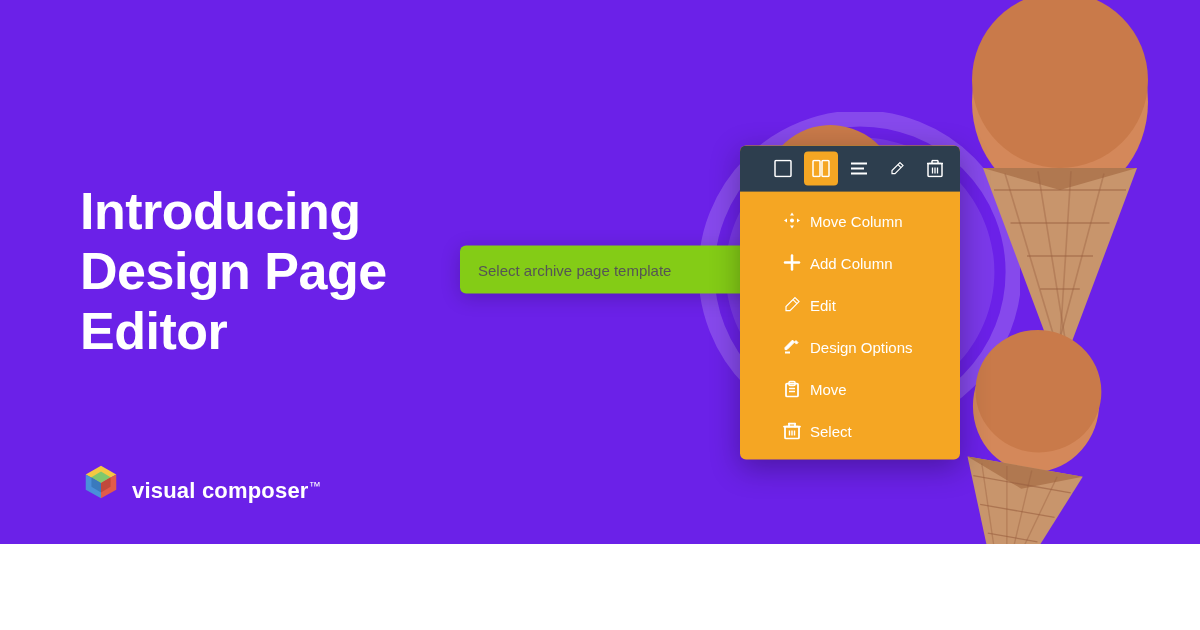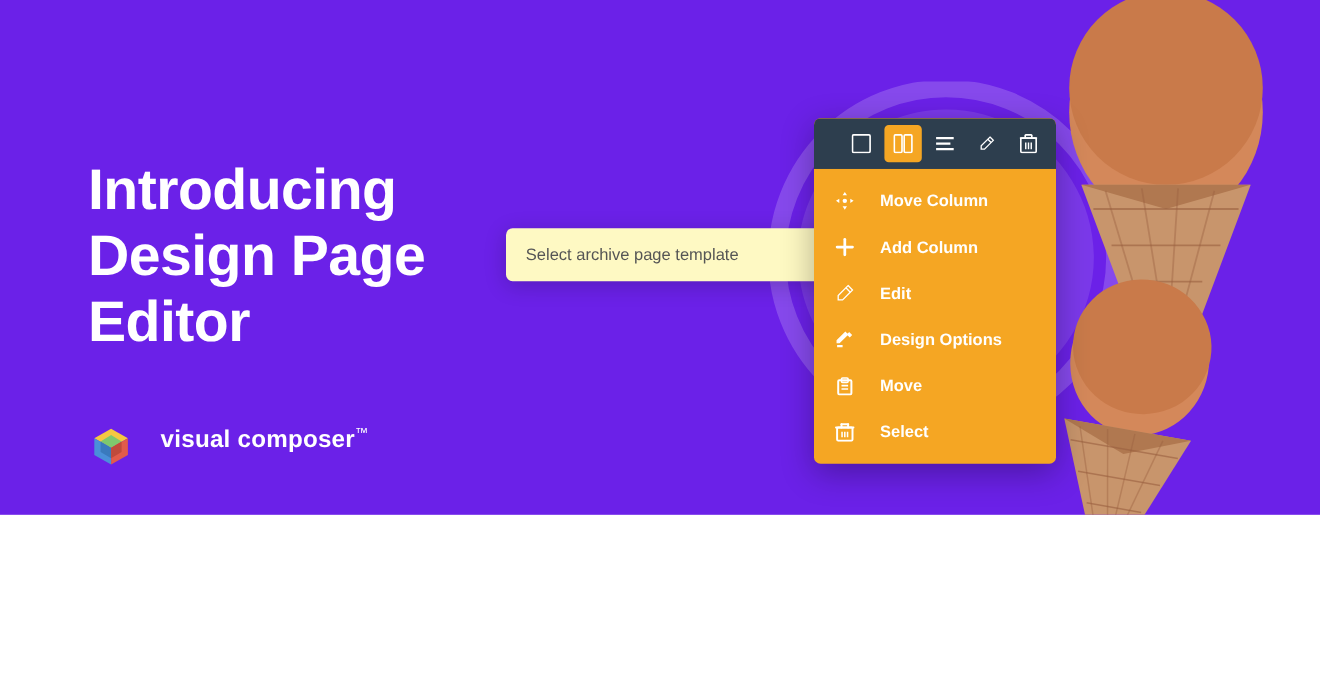--- a/index.html
+++ b/index.html
@@ -6,21 +6,21 @@
 
     body {
       width: 1200px;
       height: 630px;
       overflow: hidden;
       font-family: 'Arial', sans-serif;
     }
 
     #app {
       width: 1200px;
-      height: 468px;
+      height: 544px;
       background: #6B21E8;
       position: relative;
       overflow: hidden;
     }
 
     
     .wp-watermark {
       position: absolute;
       right: 180px;
       top: 50%;
@@ -45,22 +45,22 @@
       line-height: 1.15;
       letter-spacing: -0.5px;
     }
 
     
     .logo-area {
       position: absolute;
       bottom: 40px;
       left: 80px;
       display: flex;
-      align-items: flex-start;
-      gap: 24px;
+      align-items: flex-end;
+      gap: 10px;
     }
 
     .logo-cube {
       width: 42px;
       height: 42px;
     }
 
     .logo-text {
       color: white;
       font-size: 22px;
@@ -77,21 +77,21 @@
     .center-ui {
       position: absolute;
       left: 460px;
       top: 50%;
       transform: translateY(-55%);
       width: 500px;
     }
 
     
     .dropdown-container {
-      background: #fef9c3;
+      background: #84cc16;
       border-radius: 6px;
       padding: 14px 18px;
       display: flex;
       align-items: center;
       justify-content: space-between;
       width: 340px;
       box-shadow: 0 4px 20px rgba(0,0,0,0.2);
       position: relative;
       z-index: 10;
     }
@@ -149,26 +149,27 @@
       border: 2px solid #F5A623;
     }
 
     .menu-items {
       padding: 8px 0;
     }
 
     .menu-item {
       display: flex;
       align-items: center;
-      gap: 22px;
+      gap: 8px;
       padding: 11px 18px;
       cursor: pointer;
       color: white;
       font-size: 15px;
-      font-weight: 700;
+      font-weight: 400;
+      margin-left: 24px;
     }
 
     .menu-icon {
       width: 20px;
       height: 20px;
       display: flex;
       align-items: center;
       justify-content: center;
       font-size: 16px;
       color: white;

